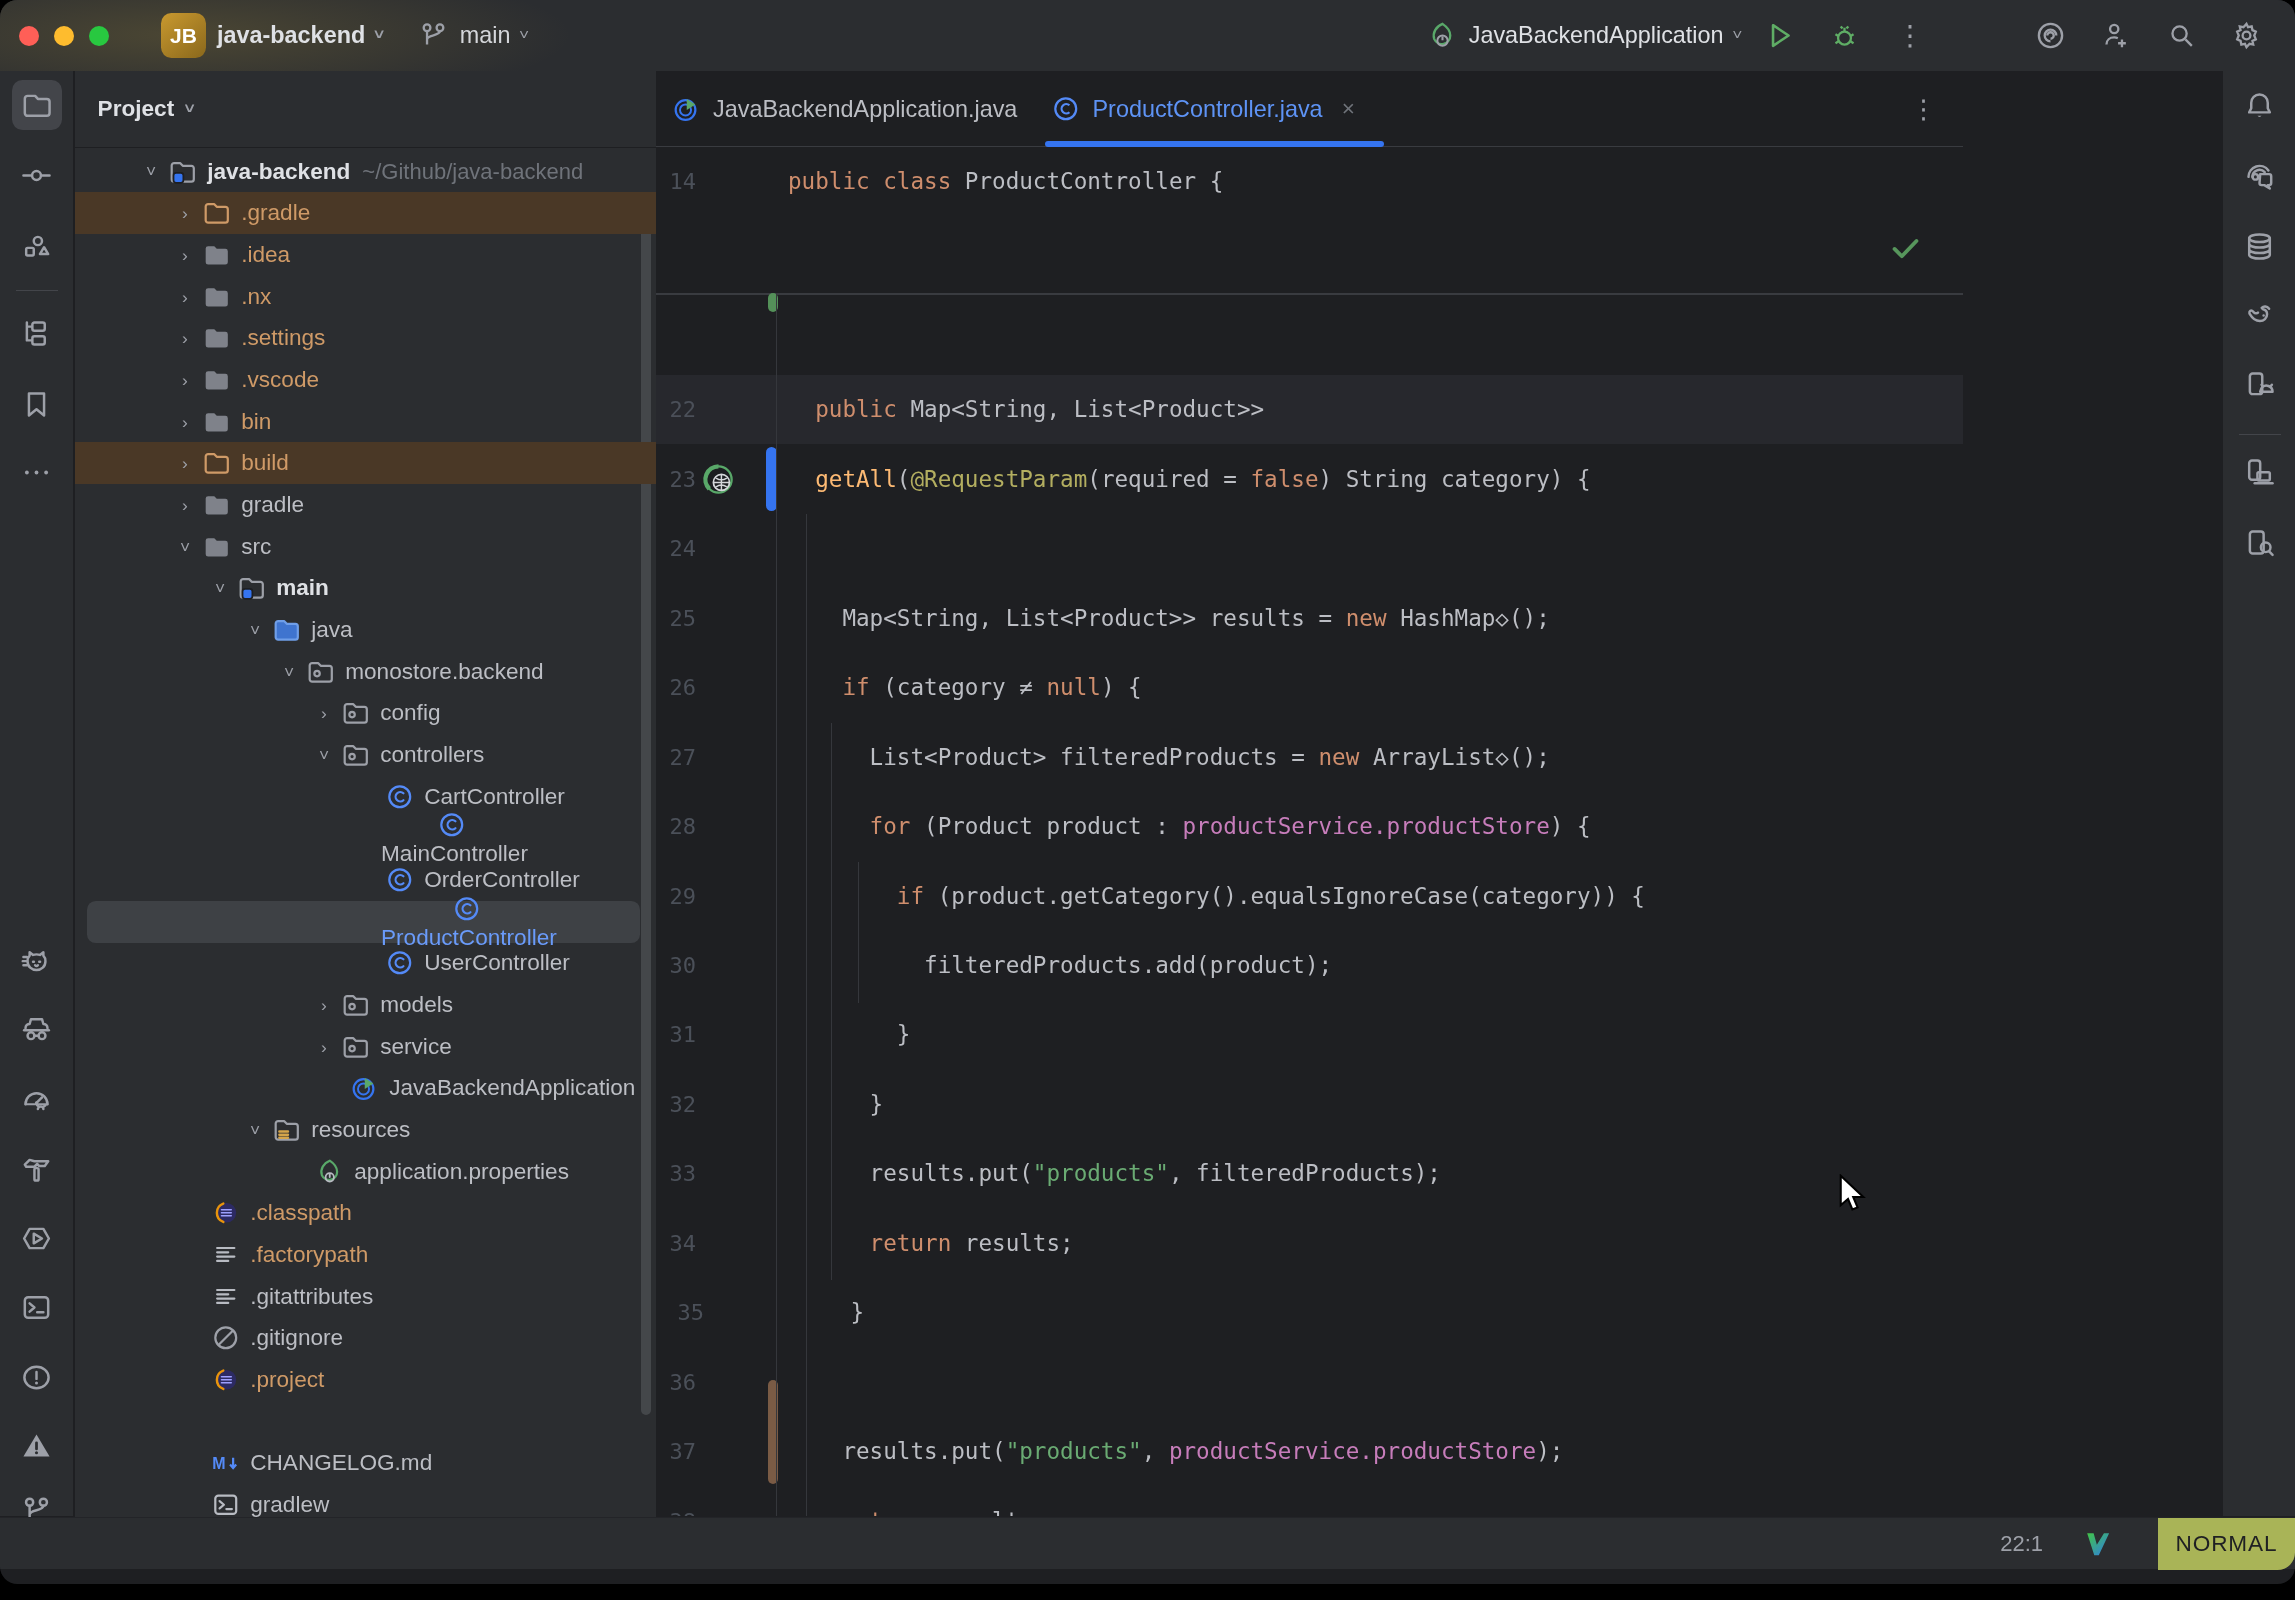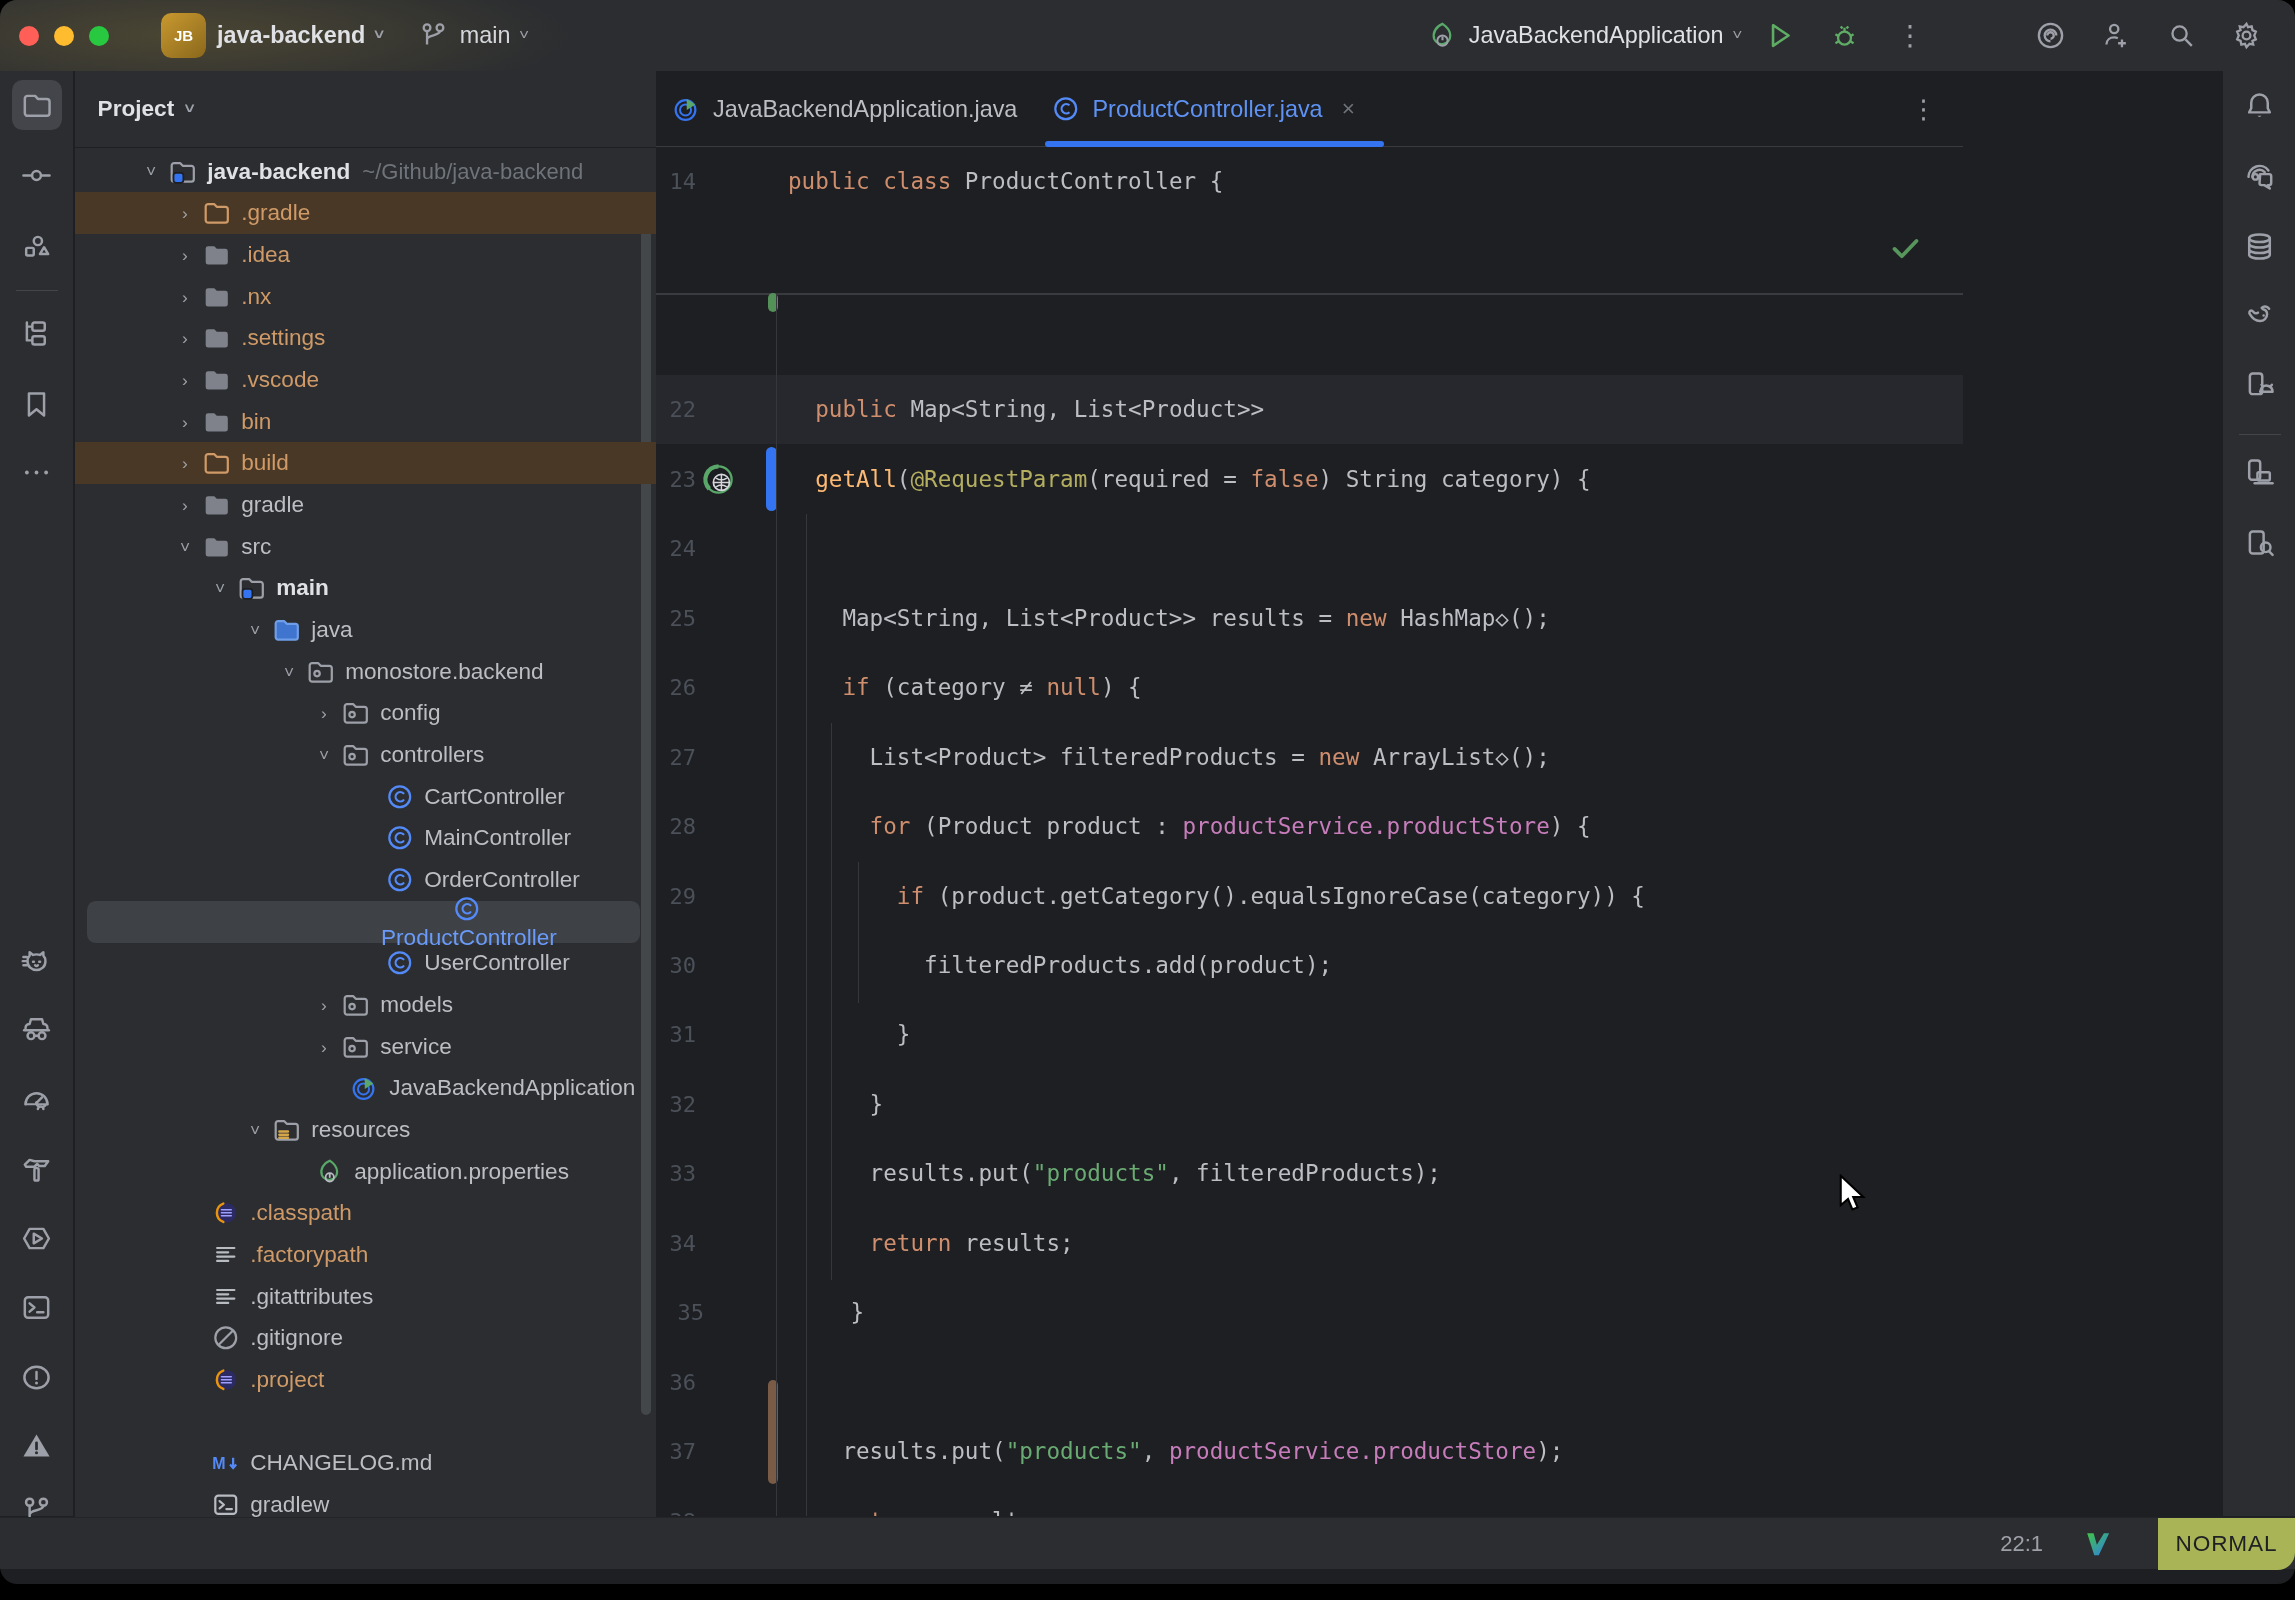--- a/index.html
+++ b/index.html
@@ -8,21 +8,21 @@
   #window { position:absolute; inset:0 0 15.6px 0; background:#1e1f22; border-radius:17.4px; overflow:hidden; }
 
   
   #titlebar { position:absolute; left:0; top:0; right:0; height:71px; background:#2b2d30; }
   #titlebar .glow { position:absolute; inset:0;
     background:radial-gradient(556px 104px at 182px 35px, rgba(148,128,58,.30), transparent 70%); }
   .traffic { position:absolute; top:26px; width:20px; height:20px; border-radius:50%; }
   #tl-close{ left:19px; background:#ff5f57; } #tl-min{ left:54px; background:#febc2e; } #tl-max{ left:89px; background:#28c840; }
   #jb-logo { position:absolute; left:161px; top:13px; width:45px; height:45px; border-radius:10.4px;
     background:linear-gradient(140deg,#c9992f,#8a681c); display:flex; align-items:center; justify-content:center;
-    font-weight:bold; font-size:15px; color:#fff; }
+    font-weight:bold; font-size:21px; color:#fff; }
   .tb-widget { position:absolute; top:0; height:71px; display:flex; align-items:center; gap:8.7px; font-size:23.4px; color:#dfe1e5; }
   #proj-widget { left:217px; font-weight:bold; }
   #branch-widget { left:415px; color:#d4d6da; font-weight:400; }
   #run-widget { left:1424px; }
   .chev-sm { font-size:17.4px; color:#9da0a8; transform:scaleY(.8); }
   .tb-icons { position:absolute; top:0; height:71px; display:flex; align-items:center; gap:29.5px; }
   #run-actions { left:1761px; }
   #tb-right { left:2032px; }
   .tb-icon { width:36px; height:36px; display:flex; align-items:center; justify-content:center; }
   .tb-icon svg { width:31px; height:31px; }
@@ -457,21 +457,21 @@
             <span class="tree-icon">
               <svg viewBox="0 0 24 24" fill="none" stroke="#9da0a8" stroke-width="1.8" stroke-linecap="round" stroke-linejoin="round">
                 <circle cx="12" cy="12" r="8.5" stroke="#548af7"></circle>
                 <path d="M15 9.2a3.8 3.8 0 1 0 0 5.6" stroke="#548af7"></path>
               </svg>
             </span>
             <span class="tree-label">CartController</span>
           </div>
         </div>
         <div class="tree-row" style="top: 669px;">
-          <div class="tree-inner" style="margin-left: 306px;">
+          <div class="tree-inner" style="margin-left: 306px; flex-direction: column;">
             <span class="tree-icon">
               <svg viewBox="0 0 24 24" fill="none" stroke="#9da0a8" stroke-width="1.8" stroke-linecap="round" stroke-linejoin="round">
                 <circle cx="12" cy="12" r="8.5" stroke="#548af7"></circle>
                 <path d="M15 9.2a3.8 3.8 0 1 0 0 5.6" stroke="#548af7"></path>
               </svg>
             </span>
             <span class="tree-label">MainController</span>
           </div>
         </div>
         <div class="tree-row" style="top: 711px;">

